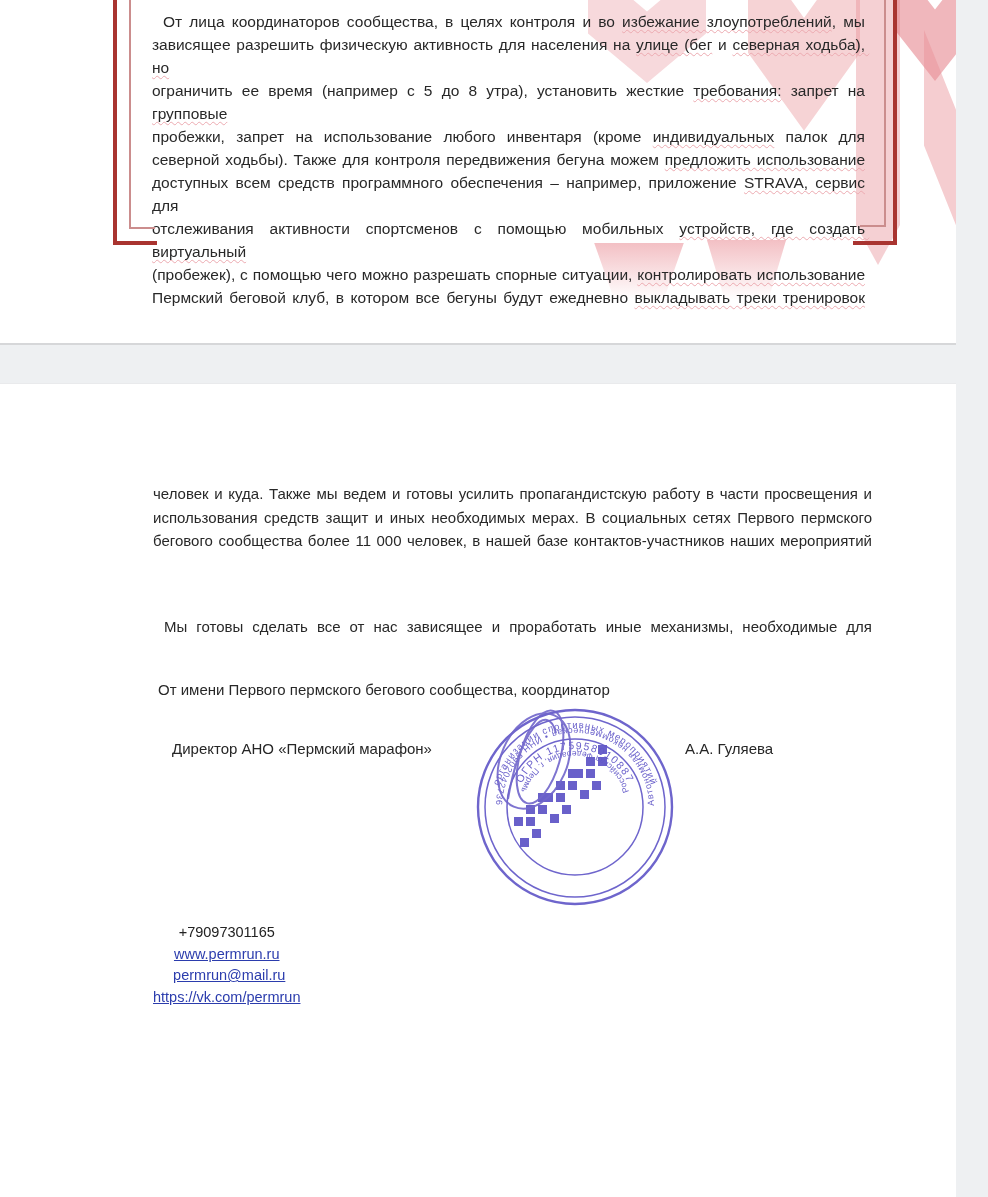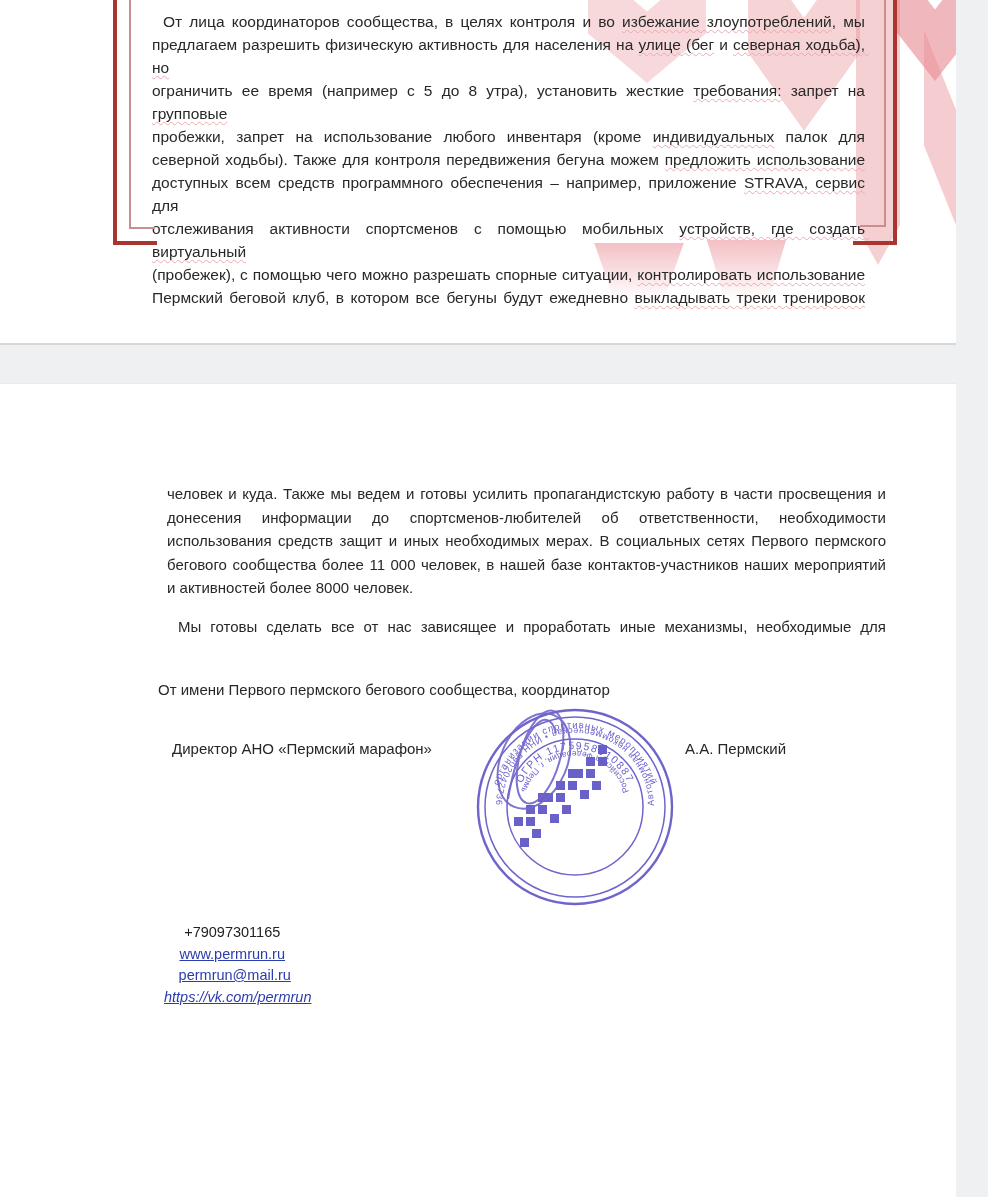--- a/index.html
+++ b/index.html
@@ -41,33 +41,33 @@
   .u{
     text-decoration-line:underline;
     text-decoration-style:wavy;
     text-decoration-color:#ecaab0;
     text-decoration-thickness:1px;
     text-underline-offset:2px;
     text-decoration-skip-ink:none;
   }
 
   
-  .para{position:absolute;left:153px;width:719px;font-size:15px;line-height:23.5px;color:#282828;margin-left:14px;}
+  .para{position:absolute;left:153px;width:719px;font-size:15px;line-height:23.5px;color:#282828;}
   #para1{top:98px;}
   #para2{top:231px;}
   #para3{position:absolute;left:158px;top:297px;font-size:15px;color:#282828;}
   #sigrow{position:absolute;top:356px;left:0;width:975px;height:22px;font-size:15px;}
   #sigleft{position:absolute;left:172px;}
   #sigright{position:absolute;left:685px;}
   #stampwrap{position:absolute;left:468px;top:315px;width:215px;height:215px;z-index:3;}
   #contacts{position:absolute;left:153px;top:538px;font-size:14.5px;line-height:21.5px;text-align:center;}
   #contacts .phone{color:#222;}
   #contacts a{color:#2b3cad;text-decoration:underline;display:block;}
   #contacts a.i1{margin-left:5px;}
-  #contacts a.i2{margin-left:11px;font-style:italic;}
+  #contacts a.i2{}
 </style>
 </head>
 <body>
 
 <div class="page" id="page1">
 
   <div class="wm chev wm1"></div>
   <div class="wm chev wm2"></div>
   <div class="wm bar  wm3"></div>
   <div class="wm chev wm4"></div>
@@ -79,47 +79,45 @@
   <div class="rb thin" style="left:129px;top:0;width:2px;height:229px;"></div>
   <div class="rb" style="left:113px;top:241px;width:44px;height:4px;"></div>
   <div class="rb thin" style="left:129px;top:227px;width:26px;height:2px;"></div>
   <div class="rb" style="left:893px;top:0;width:4px;height:245px;"></div>
   <div class="rb thin" style="left:884px;top:0;width:2px;height:227px;"></div>
   <div class="rb" style="left:853px;top:241px;width:44px;height:4px;"></div>
   <div class="rb thin" style="left:860px;top:225px;width:26px;height:2px;"></div>
 
   <div id="p1text">
       <div class="tline j ind"><span>От лица координаторов сообщества, в целях контроля и во </span><span class="u">избежание злоупотреблений</span><span>, мы</span></div>
-      <div class="tline j"><span>предлагаем разрешить физическую активность для населения на </span><span class="u">улице (бег</span><span> и </span><span class="u">северная ходьба), но</span></div>
+      <div class="tline j"><span>зависящее разрешить физическую активность для населения на </span><span class="u">улице (бег</span><span> и </span><span class="u">северная ходьба), но</span></div>
       <div class="tline j"><span>ограничить ее время (например с 5 до 8 утра), установить жесткие </span><span class="u">требования:</span><span> запрет на </span><span class="u">групповые</span></div>
       <div class="tline j"><span>пробежки, запрет на использование любого инвентаря (кроме </span><span class="u">индивидуальных</span><span> палок для</span></div>
       <div class="tline j"><span>северной ходьбы). Также для контроля передвижения бегуна можем </span><span class="u">предложить использование</span></div>
       <div class="tline j"><span>доступных всем средств программного обеспечения – например, приложение </span><span class="u">STRAVA, сервис</span><span> для</span></div>
       <div class="tline j"><span>отслеживания активности спортсменов с помощью мобильных </span><span class="u">устройств, где создать виртуальный</span></div>
       <div class="tline j"><span>(пробежек), с помощью чего можно разрешать спорные ситуации, </span><span class="u">контролировать использование</span></div>
       <div class="tline j"><span>Пермский беговой клуб, в котором все бегуны будут ежедневно </span><span class="u">выкладывать треки тренировок</span></div>
     </div>
 </div>
 
 <div class="page" id="page2">
   <div class="para" id="para1">
       <div class="tline j"><span>человек и куда. Также мы ведем и готовы усилить пропагандистскую работу в части просвещения и</span></div>
-      <div class="tline j"><span>донесения информации до спортсменов-любителей об ответственности, необходимости</span></div>
       <div class="tline j"><span>использования средств защит и иных необходимых мерах. В социальных сетях Первого пермского</span></div>
       <div class="tline j"><span>бегового сообщества более 11 000 человек, в нашей базе контактов-участников наших мероприятий</span></div>
-      <div class="tline"><span>и активностей более 8000 человек.</span></div>
     </div>
   <div class="para" id="para2">
       <div class="tline j ind"><span>Мы готовы сделать все от нас зависящее и проработать иные механизмы, необходимые для</span></div>
     </div>
   <div id="para3">От имени Первого пермского бегового сообщества, координатор</div>
 
   <div id="sigrow">
     <span id="sigleft">Директор АНО «Пермский марафон»</span>
-    <span id="sigright">А.А. Пермский</span>
+    <span id="sigright">А.А. Гуляева</span>
   </div>
 
   <div id="stampwrap">
     <svg width="215" height="215" viewBox="0 0 215 215">
       <defs>
         <path id="arcOT" d="M 28 108 A 79 79 0 0 1 186 108"></path>
         <path id="arcOB" d="M 186 108 A 79 79 0 0 0 28 108"></path>
         <path id="arcIT" d="M 49 108 A 58 58 0 0 1 165 108"></path>
         <path id="arcIB" d="M 163 108 A 56 56 0 0 0 51 108"></path>
         <g id="runner" fill="#6258c8">

